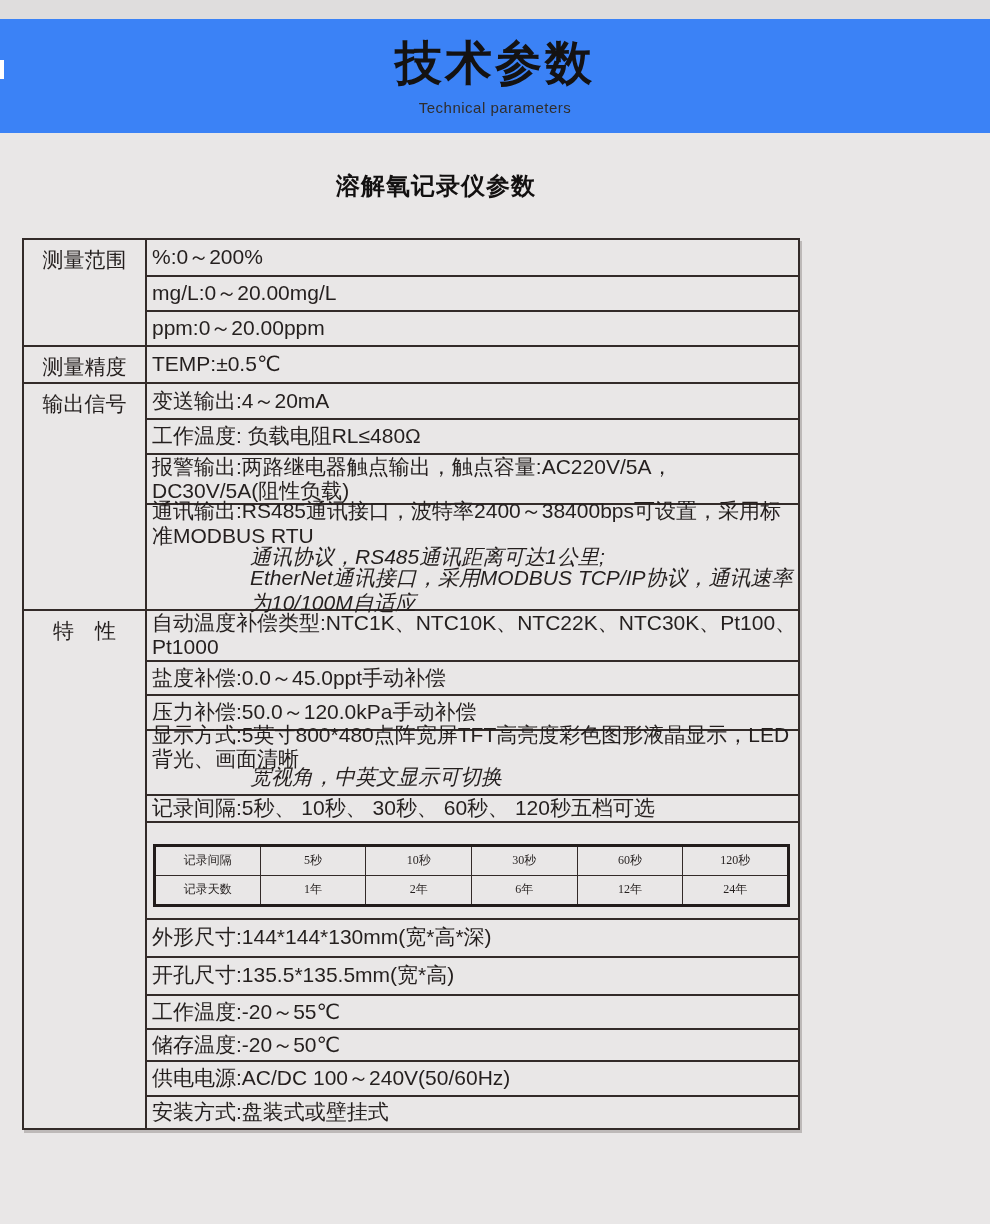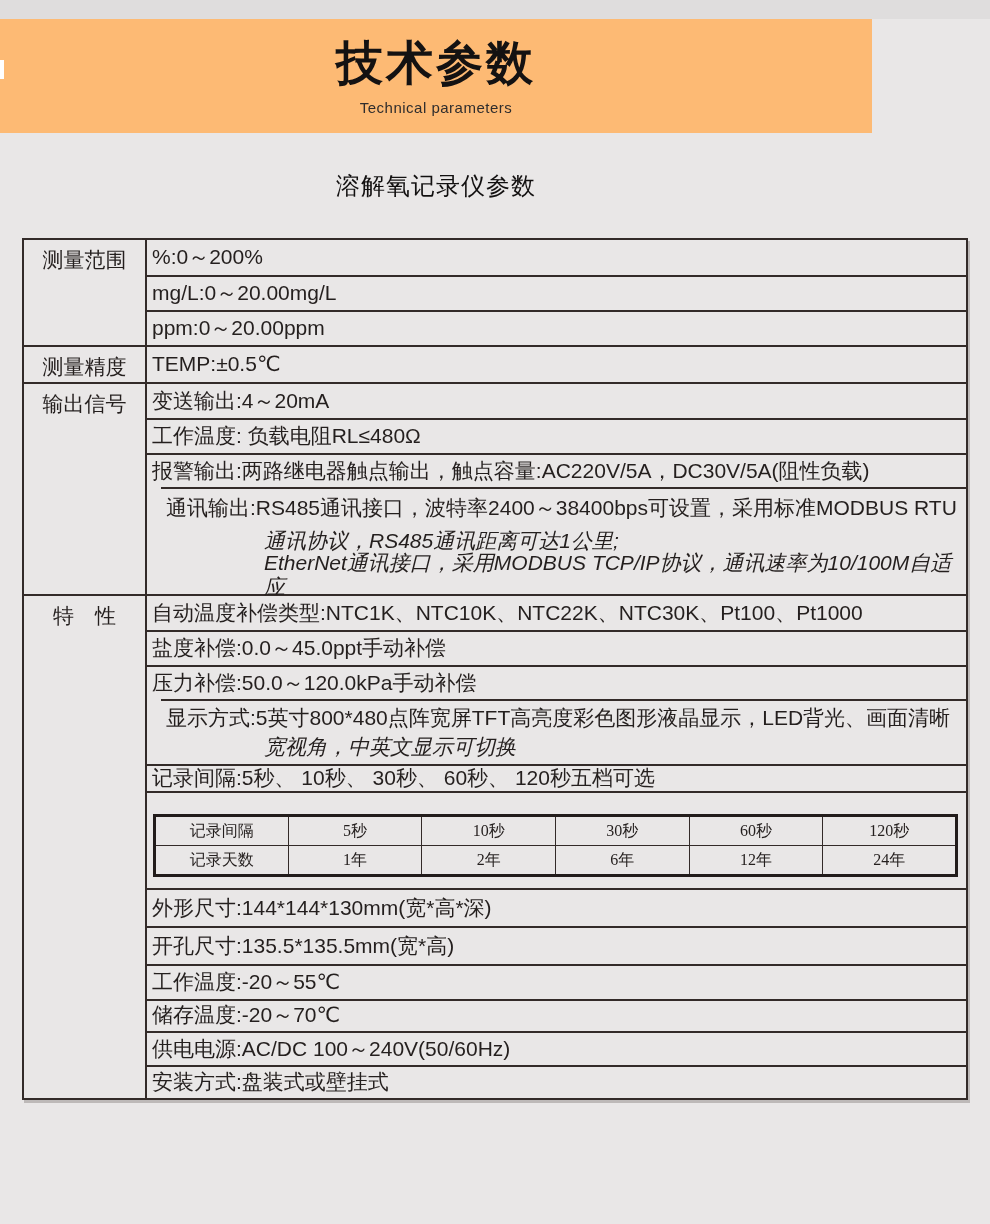--- a/index.html
+++ b/index.html
@@ -5,69 +5,69 @@
   * { margin:0; padding:0; box-sizing:border-box; }
   html,body { width:990px; height:1224px; }
   body {
     background:#e9e7e7;
     font-family:"Liberation Sans","DejaVu Sans",sans-serif;
     color:#241f1e;
     position:relative;
     overflow:hidden;
   }
   .top-strip { position:absolute; left:0; top:0; width:990px; height:19px; background:#dfdddd; }
-  .header-band { position:absolute; left:0; top:19px; width:872px; height:114px; background:#fdba74; text-align:center; }
+  .header-band { position:absolute; left:0; top:19px; width:990px; height:114px; background:#3b82f6; text-align:center; }
   .header-band .cn-title {
     margin-top:13px; font-size:47px; font-weight:700; letter-spacing:3px; color:#141212;
   }
   .header-band .en-title {
     margin-top:4px; font-size:15px; font-weight:400; color:#2f2d2d; letter-spacing:0.5px;
   }
   .left-notch { position:absolute; left:0; top:60px; width:4px; height:19px; background:#ffffff; }
   .doc-subtitle {
     position:absolute; left:0; top:170px; width:872px; text-align:center;
-    font-size:24px; font-weight:400; color:#121010; letter-spacing:1px;
+    font-size:24px; font-weight:700; color:#121010; letter-spacing:1px;
   }
 
   
   .spec-table {
-    position:absolute; left:22px; top:238px; width:946px;
+    position:absolute; left:22px; top:238px; width:778px;
     border:2.5px solid #332b29;
     box-shadow:2px 3px 0 #bdb9b8;
   }
   .sec { display:flex; border-top:2px solid #332b29; }
   .sec:first-child { border-top:none; }
   .sec-label {
     width:123px; flex:0 0 123px; border-right:2px solid #332b29;
     text-align:center; font-size:21px; padding-top:6px; color:#241f1e;
   }
   .sec-rows { flex:1; display:flex; flex-direction:column; min-width:0; }
   .row {
     border-top:2px solid #332b29;
     min-height:34.5px; display:flex; align-items:center;
     font-size:21px; padding-left:5px; line-height:1.15;
   }
   .row:first-child { border-top:none; }
-  .row.multi { display:block; padding:2px 0 2px 5px;margin-left:14px; }
+  .row.multi { display:block; padding:2px 0 2px 5px; }
   .row.multi .line { height:33.5px; display:flex; align-items:center; }
   .row.multi .line.indent { padding-left:98px;font-style:italic; }
   .row.two .line { height:29.5px; }
   .row.short { min-height:27px; }
   .row.tablecell { display:block; height:97px; padding:0; }
 
   
   table.rec {
     border-collapse:collapse; table-layout:fixed;
     margin:21px 8px 0 6px; width:calc(100% - 14px);
     border:3.5px solid #221c1b;
     font-family:"Liberation Serif","DejaVu Serif",serif;
   }
   table.rec td {
     border:1.5px solid #332b29; height:30px;
-    text-align:center; vertical-align:middle; font-size:16px; color:#241f1e;
+    text-align:center; vertical-align:middle; font-size:12px; color:#241f1e;
   }
 </style>
 </head>
 <body>
 
 <div class="top-strip"></div>
 
 <div class="header-band">
   <div class="cn-title">技术参数</div>
   <div class="en-title">Technical parameters</div>
@@ -139,19 +139,19 @@
             <td>12年</td>
             <td>24年</td>
           </tr>
         </tbody>
           </table>
       </div>
 
       <div class="row" style="min-height:38px">外形尺寸:144*144*130mm(宽*高*深)</div>
       <div class="row" style="min-height:38px">开孔尺寸:135.5*135.5mm(宽*高)</div>
       <div class="row">工作温度:-20～55℃</div>
-      <div class="row" style="min-height:32px">储存温度:-20～70℃</div>
+      <div class="row" style="min-height:32px">储存温度:-20～50℃</div>
       <div class="row">供电电源:AC/DC 100～240V(50/60Hz)</div>
       <div class="row" style="min-height:33px">安装方式:盘装式或壁挂式</div>
     </div>
   </div>
 
 </div>
 
 </body></html>

